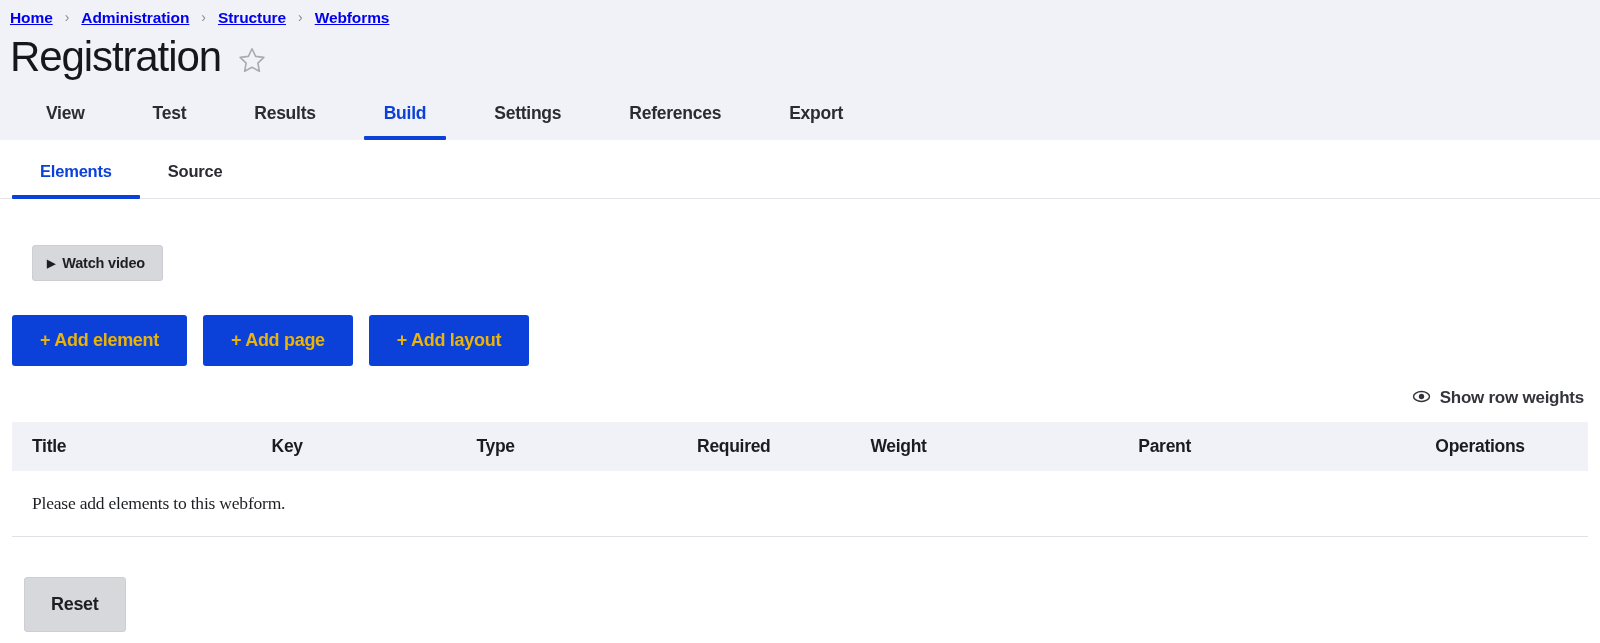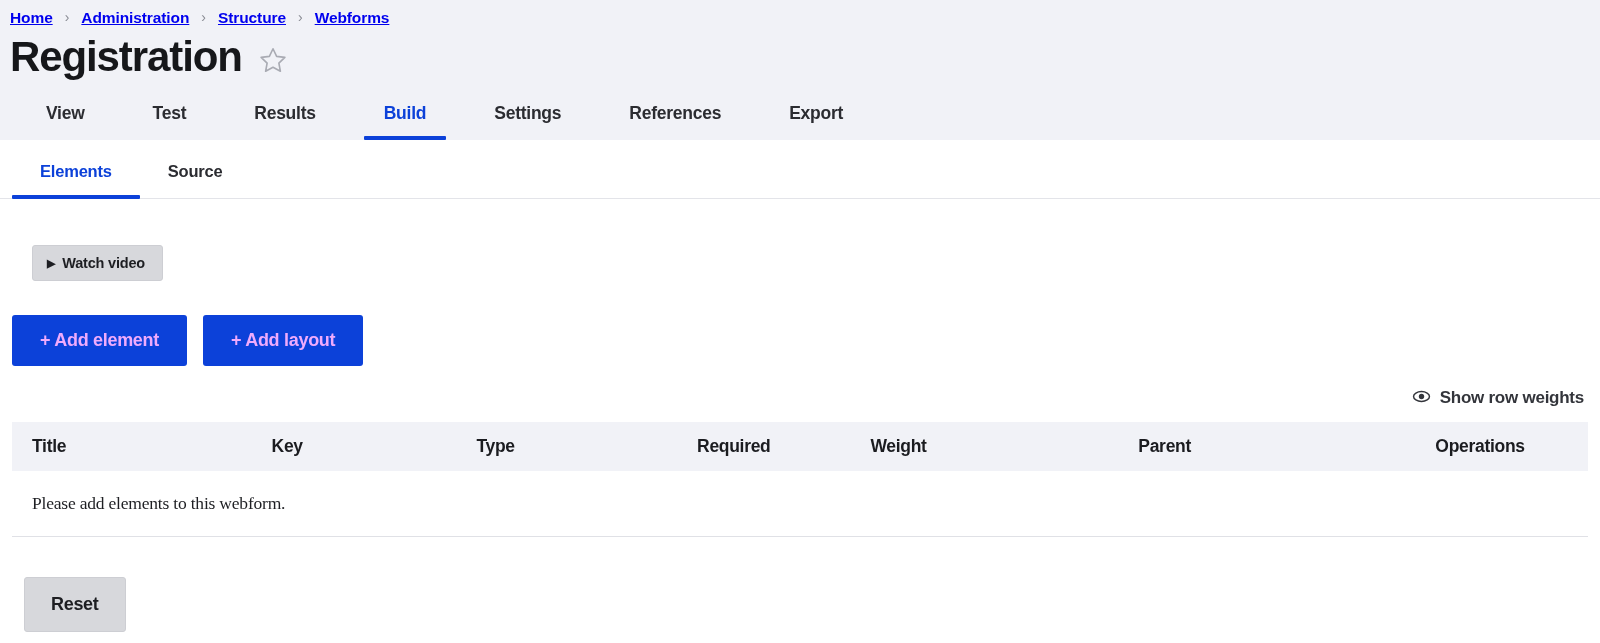--- a/index.html
+++ b/index.html
@@ -43,21 +43,21 @@
     transform: translateY(-1px);
   }
 
   .title-row {
     display: flex;
     align-items: center;
     padding: 0 0 4px 10px;
   }
   .page-title {
     font-size: 42px;
-    font-weight: 700;
+    font-weight: 400;
     letter-spacing: -1.1px;
     line-height: 1.12;
     margin: 0;
     color: #16171a;
   }
   .star-toggle {
     margin-left: 16px;
     margin-top: 6px;
     display: inline-flex;
     align-items: center;
@@ -161,21 +161,21 @@
   }
   .play-glyph { font-size: 11px; line-height: 1; transform: translateY(0px); }
 
   .action-buttons {
     display: flex;
     gap: 16px;
     margin-top: 34px;
   }
   .btn-primary-add {
     background: #0c41d9;
-    color: #f0abfc;
+    color: #eab308;
     border: none;
     border-radius: 3px;
     font-family: "Liberation Sans", sans-serif;
     font-size: 18px;
     font-weight: 700;
     padding: 15px 28px;
     cursor: pointer;
     white-space: nowrap;
     letter-spacing: -0.3px;
   }
@@ -305,20 +305,21 @@
 
   <div class="description-row">
     <button class="watch-video-btn">
       <span class="play-glyph">▶</span>
       <span>Watch video</span>
     </button>
   </div>
 
   <div class="action-buttons">
     <button class="btn-primary-add">+ Add element</button>
+    <button class="btn-primary-add">+ Add page</button>
     <button class="btn-primary-add">+ Add layout</button>
   </div>
 
   <div class="row-weights-row">
     <a class="row-weights-link" href="#">
       <span>
         <svg width="19" height="13" viewBox="0 0 22 14" fill="none">
           <ellipse cx="11" cy="7" rx="9.2" ry="5.7" stroke="#33353b" stroke-width="1.7"></ellipse>
           <circle cx="11" cy="7" r="3.1" fill="#33353b"></circle>
         </svg>

